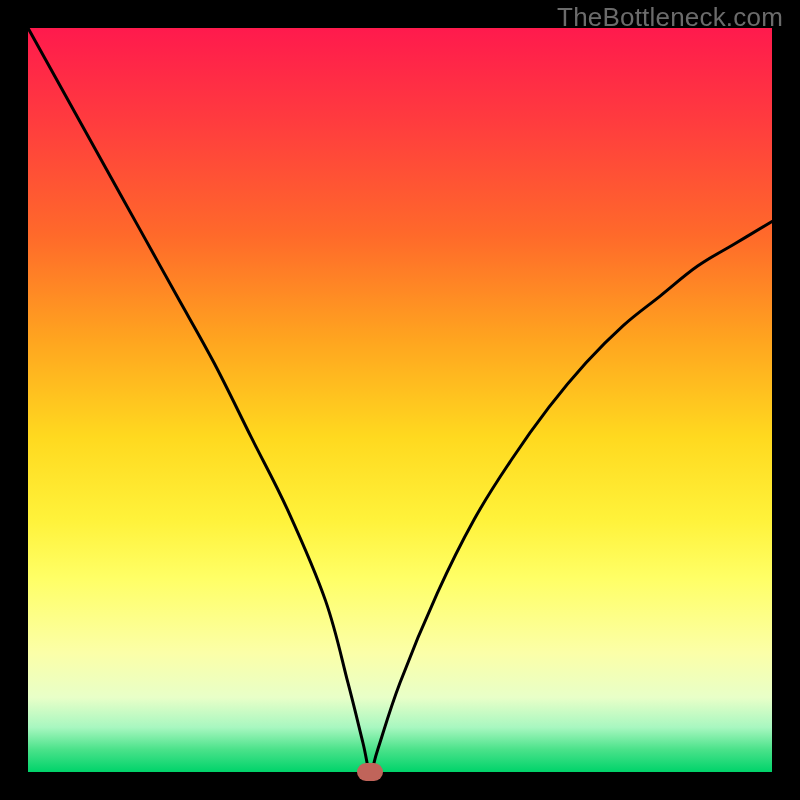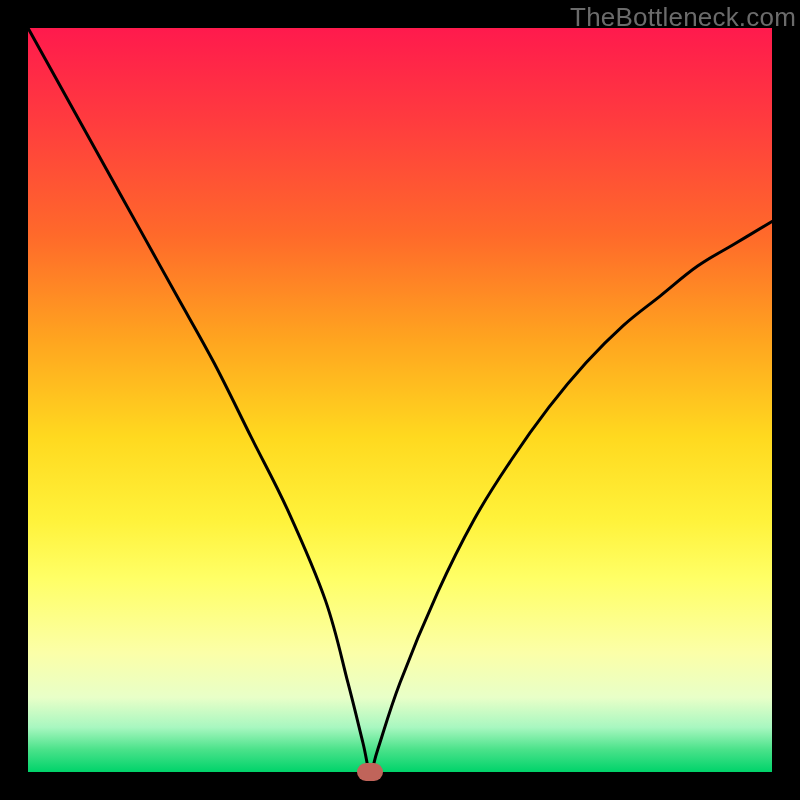--- a/index.html
+++ b/index.html
@@ -35,21 +35,21 @@
       #fbffa8 84%,
       #e8ffc8 90%,
       #a8f7c0 94%,
       #4ae28a 97%,
       #00d36a 100%
     );
   }
   .watermark {
     position: absolute;
     top: 2px;
-    right: 4px;
+    right: 17px;
     font-family: Arial, Helvetica, sans-serif;
     font-size: 26px;
     font-weight: 400;
     color: #6b6b6b;
     letter-spacing: 0.2px;
     user-select: none;
     margin-left: 44px;
   }
   svg.curve {
     position: absolute;

